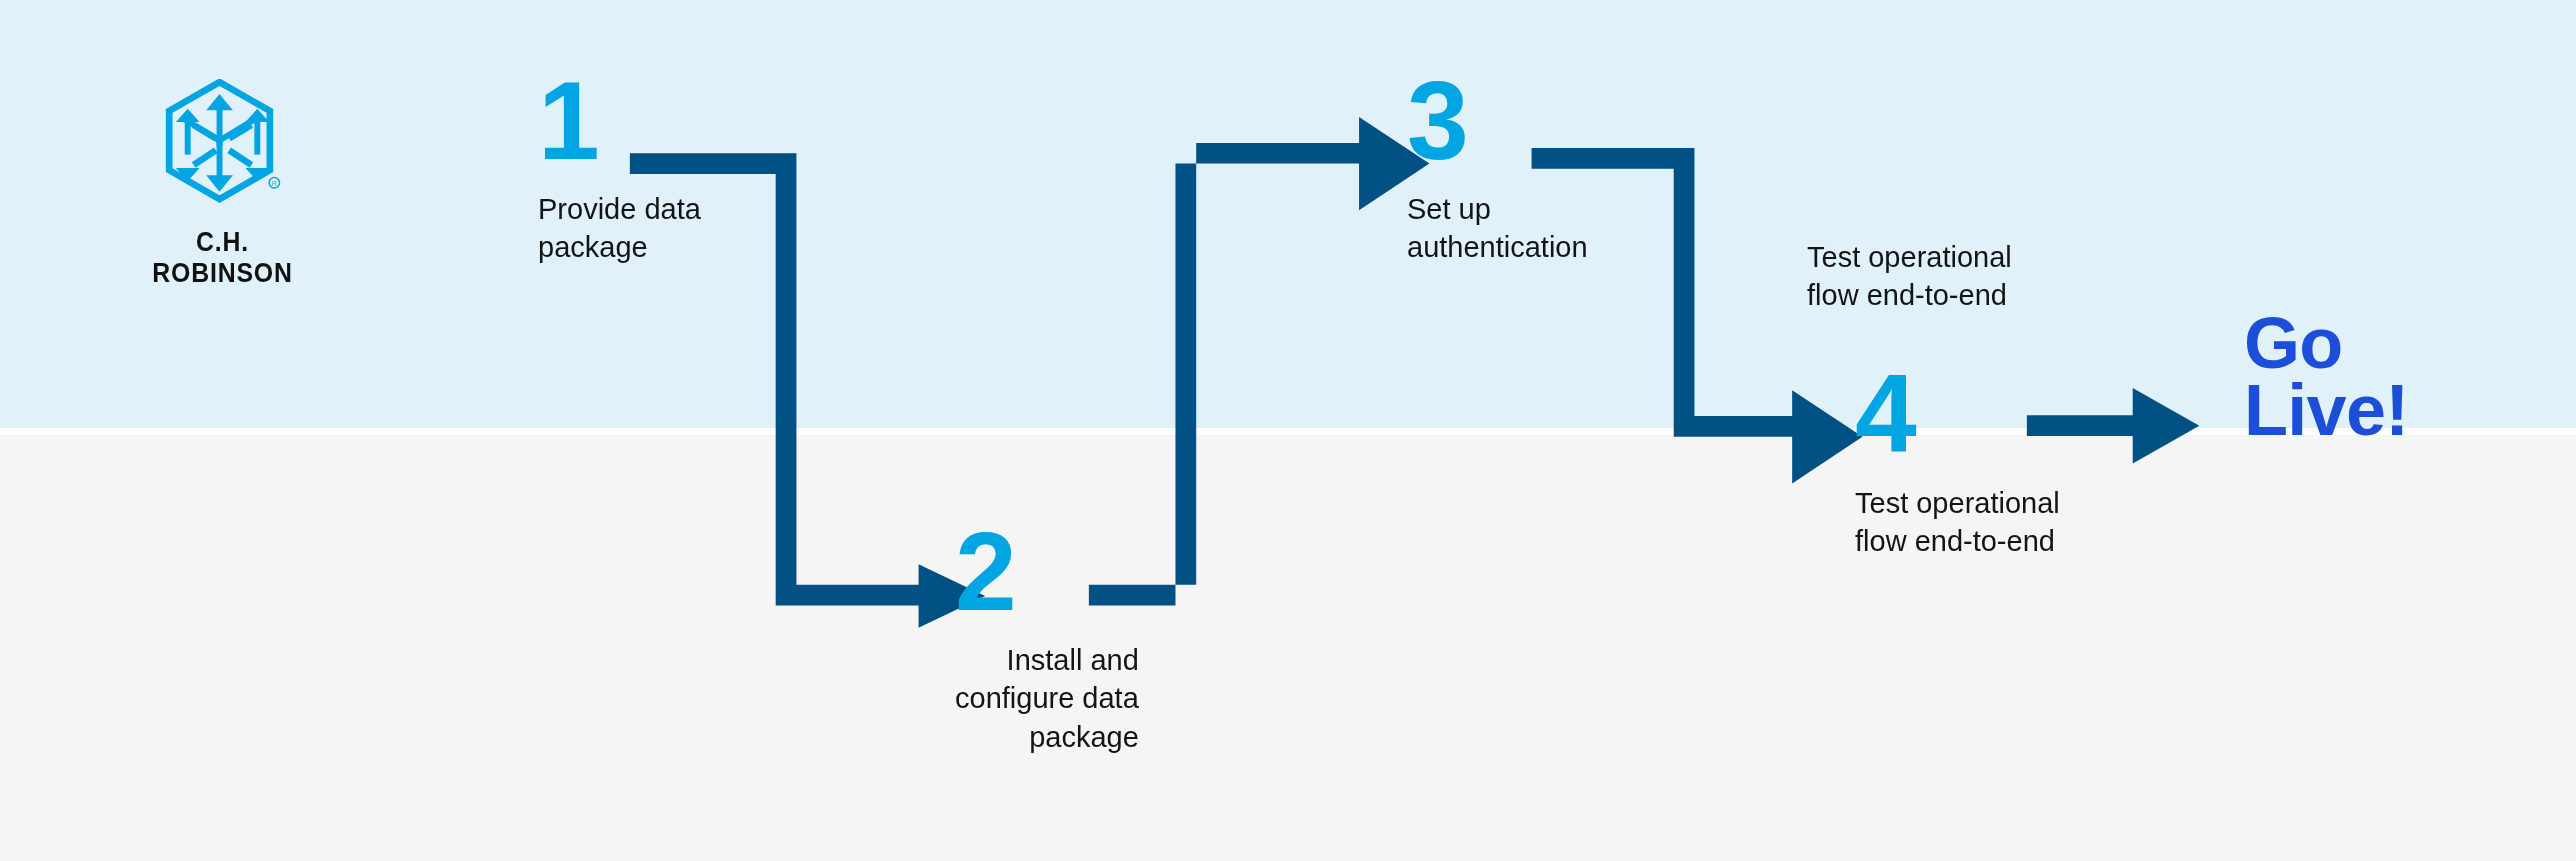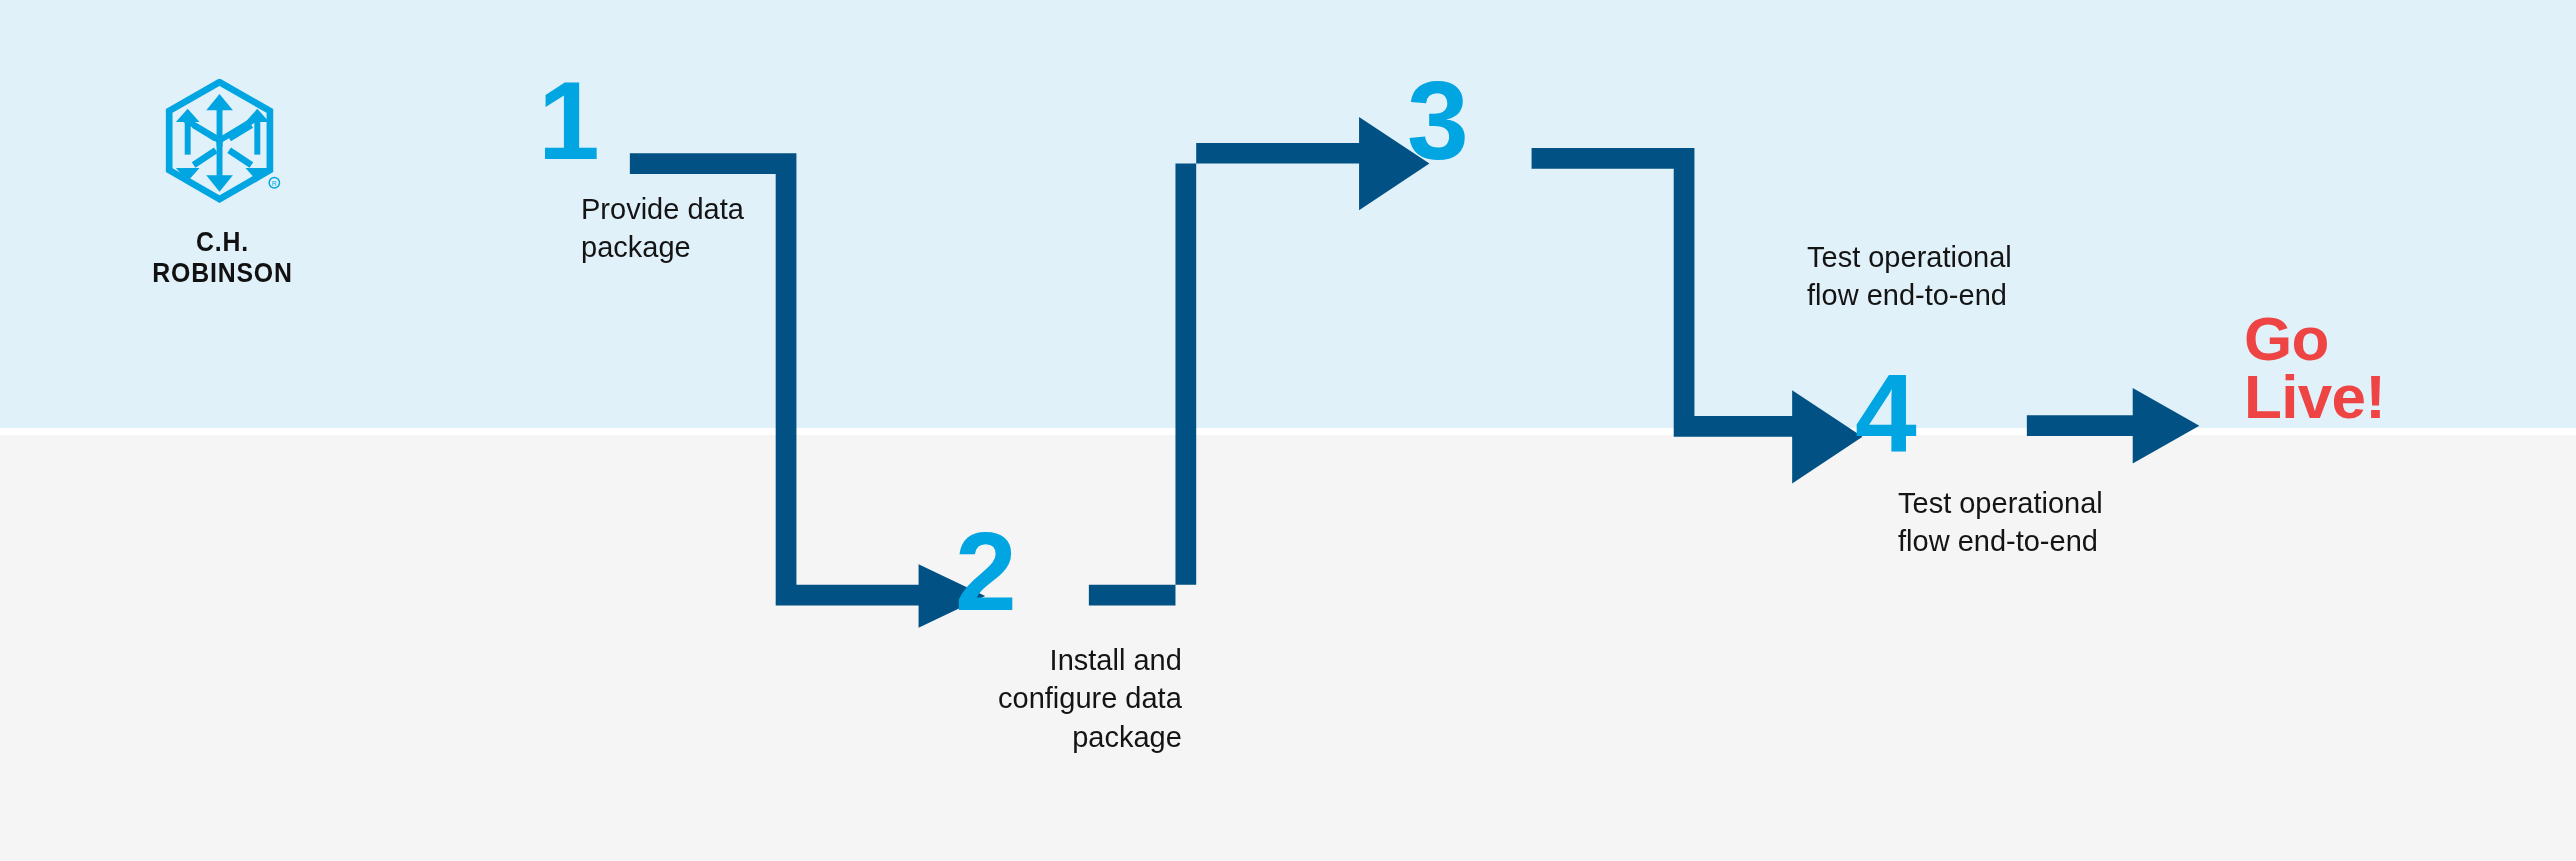--- a/index.html
+++ b/index.html
@@ -53,21 +53,20 @@
     color:#00a5e1;
     font-family:"Liberation Sans", sans-serif;
     letter-spacing:-1.5px;
   }
   .step-text {
     font-size:29px;
     line-height:1.32;
     color:#141414;
     font-weight:400;
     white-space:pre-line;
-    margin-left:43px;
   }
 
   .s1 { left:538px; top:70px; }
   .s1 .step-text { margin-top:18px; }
 
   .s2 { left:955px; top:521px; }
   .s2 .step-text { margin-top:18px;text-align:right; }
 
   .s3 { left:1407px; top:70px; }
   .s3 .step-text { margin-top:18px; }
@@ -76,22 +75,22 @@
   .s4 .step-text { margin-top:19px; }
 
   .label-upper {
     position:absolute; left:1807px; top:238px;
     font-size:29px; line-height:1.32; color:#141414; white-space:pre-line;
   }
 
   
   .go-live {
     position:absolute; left:2244px; top:310px;
-    font-size:62px; line-height:0.93;
-    font-weight:700; color:#ef4444;
+    font-size:72px; line-height:0.93;
+    font-weight:700; color:#1d4ed8;
     letter-spacing:-0.7px;
     white-space:pre-line;
   }
 
   
   .connectors {
     position:absolute; left:0; top:0; width:2576px; height:861px;
     pointer-events:none;
   }
 </style>
@@ -177,20 +176,22 @@
 
   <div class="step s2">
     <div class="step-num">2</div>
     <div class="step-text">Install and
 configure data
 package</div>
   </div>
 
   <div class="step s3">
     <div class="step-num">3</div>
+    <div class="step-text">Set up
+authentication</div>
   </div>
 
   <div class="label-upper">Test operational
 flow end-to-end</div>
 
   <div class="step s4">
     <div class="step-num">4</div>
     <div class="step-text">Test operational
 flow end-to-end</div>
   </div>

